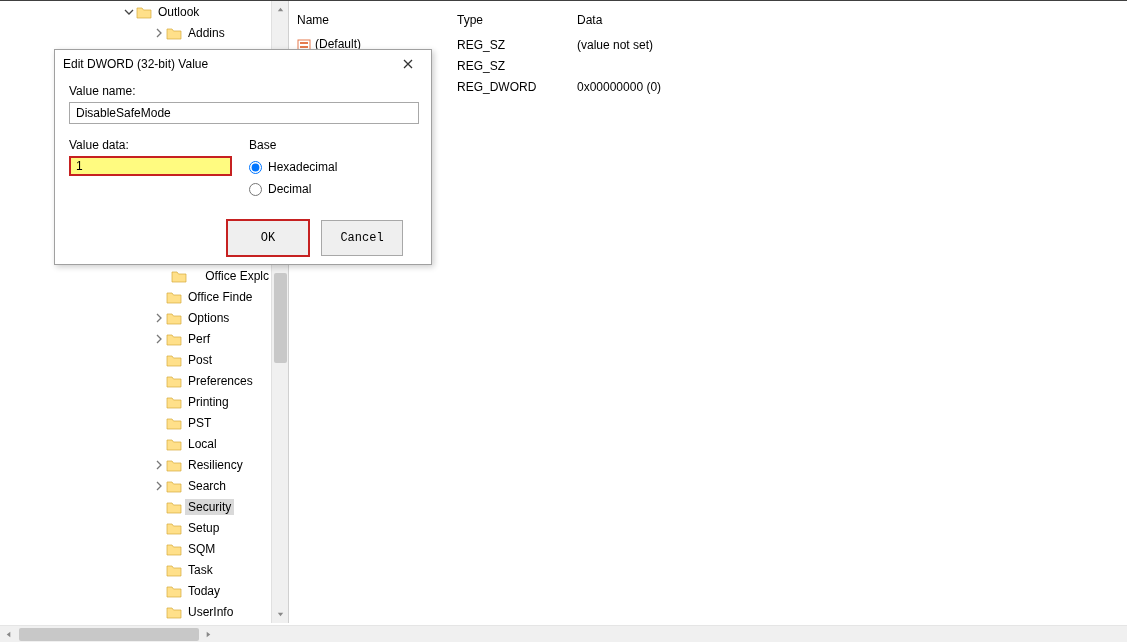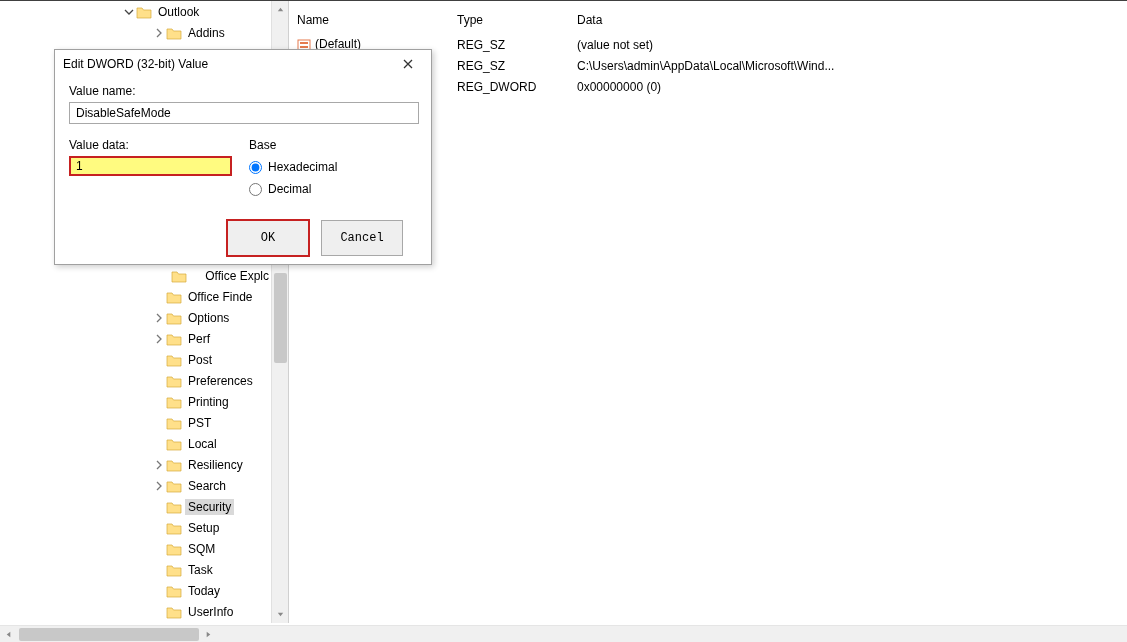--- a/index.html
+++ b/index.html
@@ -456,21 +456,20 @@
           <div class="col col-type">REG_SZ</div>
           <div class="col col-data">(value not set)</div>
         </div>
         <div class="list-row">
           <div class="col col-name"><span class="reg-icon"><svg width="14" height="14">
                 <rect x="1" y="2" width="12" height="10" fill="#fff" stroke="#e57b4e"></rect>
                 <rect x="3" y="4" width="8" height="2" fill="#e57b4e"></rect>
                 <rect x="3" y="8" width="8" height="2" fill="#e57b4e"></rect>
               </svg></span><span>pF...</span></div>
           <div class="col col-type">REG_SZ</div>
-          <div class="col col-data">C:\Users\admin\AppData\Local\Microsoft\Wind...</div>
         </div>
         <div class="list-row">
           <div class="col col-name"><span class="reg-icon"><svg width="14" height="14">
                 <rect x="1" y="2" width="12" height="10" fill="#fff" stroke="#7aa7e6"></rect>
                 <rect x="3" y="4" width="8" height="2" fill="#7aa7e6"></rect>
                 <rect x="3" y="8" width="8" height="2" fill="#7aa7e6"></rect>
               </svg></span><span></span></div>
           <div class="col col-type">REG_DWORD</div>
           <div class="col col-data">0x00000000 (0)</div>
         </div>

